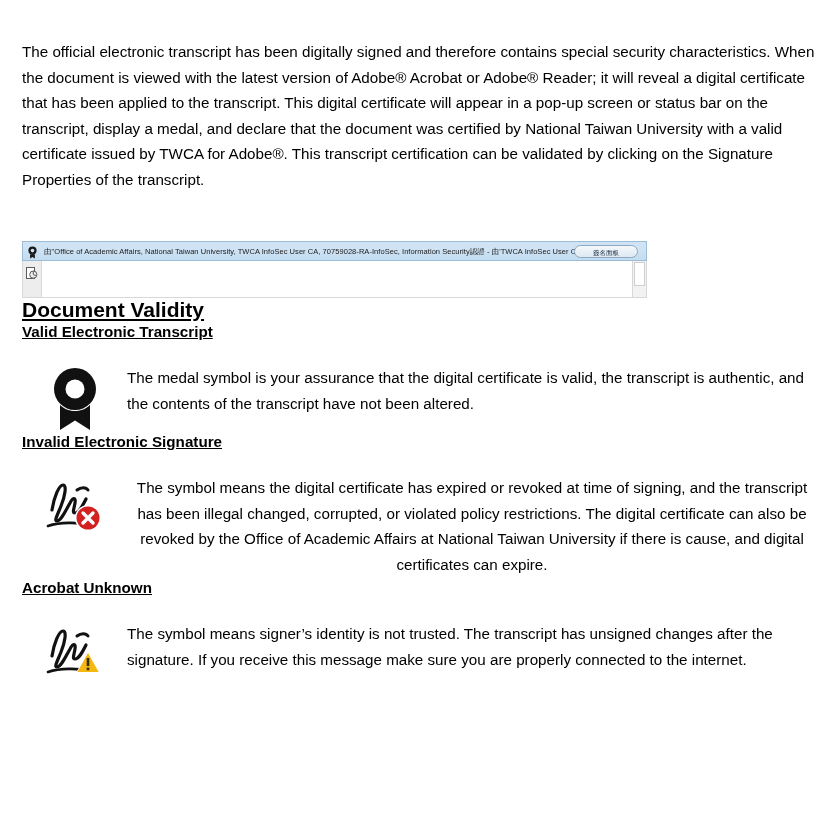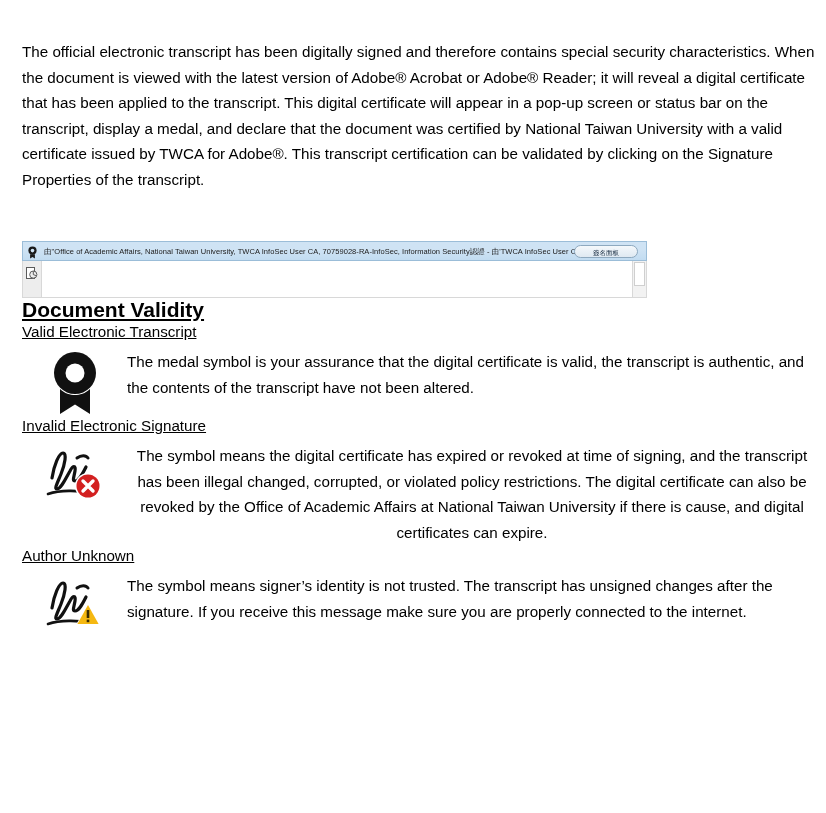--- a/index.html
+++ b/index.html
@@ -127,33 +127,33 @@
     font-size: 21px;
     font-weight: bold;
     text-decoration: underline;
     margin: 0;
     padding: 0;
     line-height: 22px;
   }
   .sec-validity { margin-top: 57px; }
   h3.sub-title {
     font-size: 15.2px;
-    font-weight: normal;
+    font-weight: bold;
     text-decoration: underline;
     margin: 0;
     padding: 0;
     line-height: 22px;
   }
   .sub-valid { margin-top: 5px; }
   .sub-invalid { margin-top: 45px; }
   .sub-author { margin-top: 36px; }
   .entry {
     display: flex;
     align-items: flex-start;
-    margin-top: 6px;
+    margin-top: 22px;
   }
   .entry-icon {
     flex: 0 0 auto;
     width: 105px;
     display: flex;
     justify-content: center;
     align-items: flex-start;
     padding-top: 2px;
   }
   .entry-text {
@@ -235,21 +235,21 @@
           <path d="M4 49 C16 45 34 45 46 48" fill="none" stroke="#111111" stroke-width="2.6" stroke-linecap="round"></path>
           <circle cx="44" cy="41" r="13" fill="#ffffff"></circle>
           <circle cx="44" cy="41" r="11.5" fill="#d32020"></circle>
           <path d="M39 36 L49 46 M49 36 L39 46" stroke="#ffffff" stroke-width="3.4" stroke-linecap="round"></path>
         </svg>
       </span>
     </div>
     <div class="entry-text">The symbol means the digital certificate has expired or revoked at time of signing, and the transcript has been illegal changed, corrupted, or violated policy restrictions. The digital certificate can also be revoked by the Office of Academic Affairs at National Taiwan University if there is cause, and digital certificates can expire.</div>
   </div>
 
-  <h3 class="sub-title sub-author">Author Unknown</h3>
+  <h3 class="sub-title sub-author">Acrobat Unknown</h3>
   <div class="entry">
     <div class="entry-icon">
       <span class="sigmark">
         <svg viewBox="0 0 62 56" width="62" height="56" aria-hidden="true">
           <path d="M8 33 C10 20 15 8 19 8 C23 8 21 19 17 29 C13 39 10 44 13 44 C17 44 22 33 26 26 C29 20 32 20 31 26 C30 32 28 36 31 36 C35 36 39 28 42 22" fill="none" stroke="#111111" stroke-width="3.2" stroke-linecap="round"></path>
           <path d="M33 13 C37 10 42 10 44 13" fill="none" stroke="#111111" stroke-width="3" stroke-linecap="round"></path>
           <path d="M4 49 C16 45 34 45 46 48" fill="none" stroke="#111111" stroke-width="2.6" stroke-linecap="round"></path>
           <path d="M44 28 L56 50 L32 50 Z" fill="#ffffff"></path>
           <path d="M44 30 L54.6 49 L33.4 49 Z" fill="#f5b811"></path>
           <rect x="42.7" y="35" width="2.6" height="8" fill="#3a2c00"></rect>

